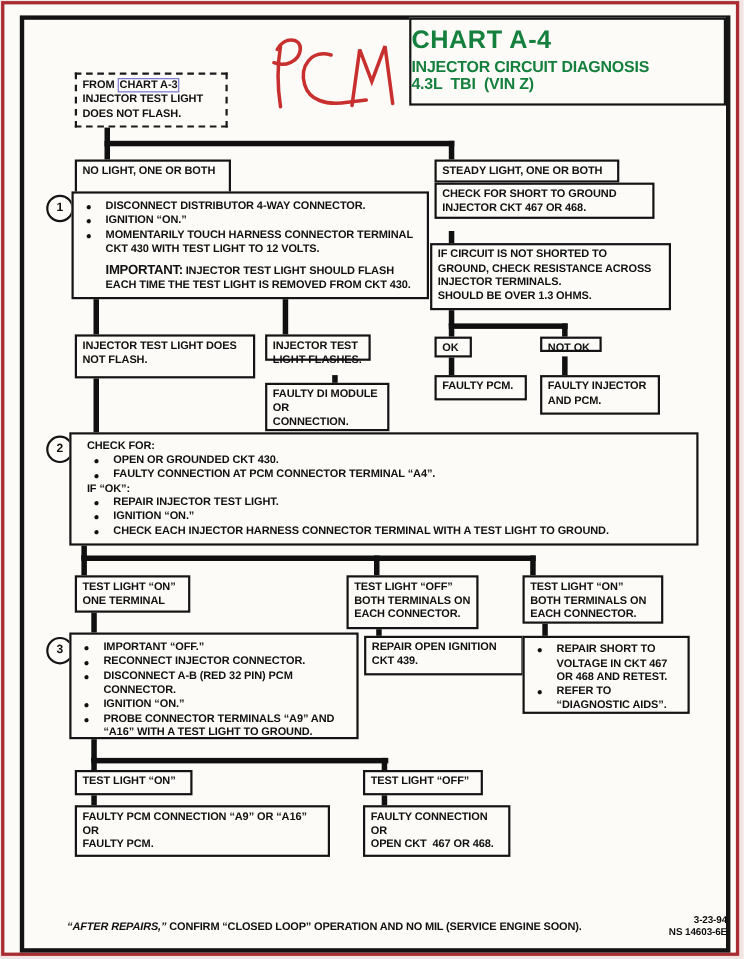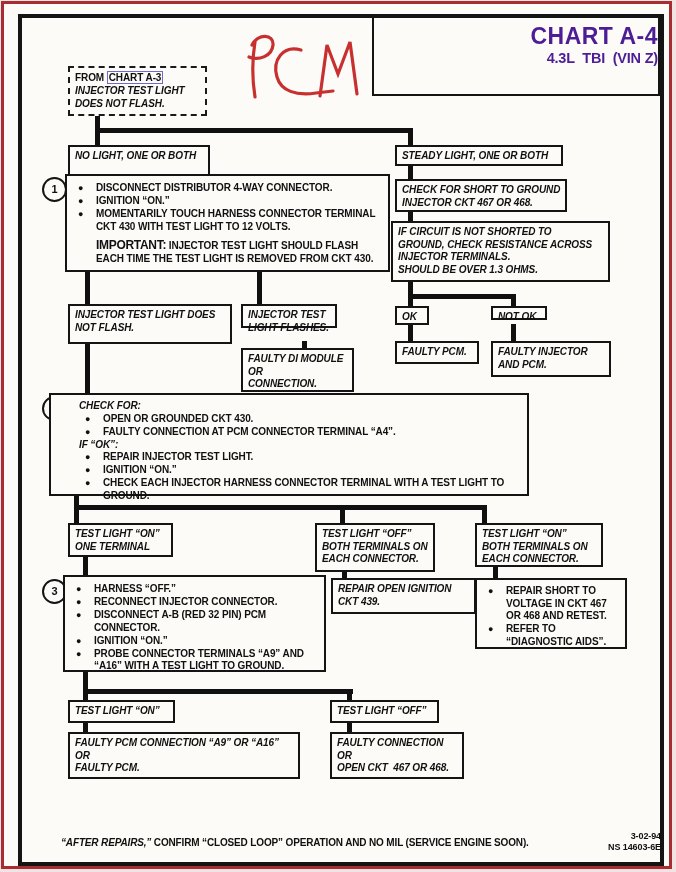--- a/index.html
+++ b/index.html
@@ -16,34 +16,34 @@
     border:3px solid #a82c31;
   }
   .frame{
     position:absolute;left:14px;top:10px;width:638px;height:844px;
     border:4px solid #141414;
     background:transparent;
   }
   .titlebox{
     position:absolute;left:368px;top:12px;width:284px;height:76px;
     border:2px solid #141414;background:#fcfbf8;
-    text-align:right;color:#4c1d95;
+    text-align:left;color:#15803d;
   }
   .titlebox .t1{font-size:23px;font-weight:bold;margin-top:5px;letter-spacing:0.5px;}
   .titlebox .t2{font-size:14.5px;font-weight:bold;margin-top:3px;letter-spacing:-0.2px;}
   .titlebox .t3{font-size:14.5px;font-weight:bold;white-space:pre;letter-spacing:-0.2px;}
   .ln{position:absolute;background:#101010;}
   .node{
     position:absolute;border:2px solid #141414;background:#fcfbf8;
     color:#101010;font-size:10px;font-weight:bold;line-height:12.5px;
     padding:3px 5px;letter-spacing:-0.1px;box-sizing:border-box;
   }
   .heavy{border-width:2.5px;}
   .dashedbox{border:2px dashed #1a1a1a;}
-  .lr{white-space:pre;font-style:italic;}
+  .lr{white-space:pre;}
   .link{border:1px solid #6b6bcd;padding:0 1px;}
   ul.bl{list-style:none;margin:0;padding:0;}
   ul.bl li{display:flex;margin:0 0 0.5px 0;}
   ul.bl li .b{width:9px;margin:0 9px 0 6px;flex:0 0 auto;font-size:9px;}
   ul.bl li .bt{flex:1 1 auto;}
   .imp{margin:6px 0 15px 24px;}
   .implabel{font-size:12px;letter-spacing:-0.3px;}
   .stepcircle{
     position:absolute;width:21px;height:21px;border:2px solid #141414;
     border-radius:50%;background:#fcfbf8;color:#101010;
@@ -62,20 +62,21 @@
   }
 </style>
 </head>
 <body>
 
 <div class="paper">
   <div class="frame"></div>
 
   <div class="titlebox">
     <div class="t1">CHART A-4</div>
+    <div class="t2">INJECTOR CIRCUIT DIAGNOSIS</div>
     <div class="t3">4.3L  TBI  (VIN Z)</div>
   </div>
 
   <svg class="hw" width="155" height="80" viewBox="0 0 155 80">
     <g fill="none" stroke="#c41e1e" stroke-width="3.2" stroke-linecap="round" opacity="0.92">
       <path d="M27,16 C24,34 24,52 27,71"></path>
       <path d="M24,19 C30,7 46,8 45,19 C44,30 31,35 21,31"></path>
       <path d="M73,24 C55,19 44,34 49,51 C53,65 68,70 88,67 L105,65"></path>
       <path d="M92,70 L99,19 L110,48 L122,16 L129,68"></path>
     </g>
@@ -137,60 +138,60 @@
           <span class="bt">IGNITION “ON.”</span>
         </li>
       <li>
           <span class="b">●</span>
           <span class="bt">MOMENTARILY TOUCH HARNESS CONNECTOR TERMINAL CKT 430 WITH TEST LIGHT TO 12 VOLTS.</span>
         </li>
     </ul>
     <div class="imp"><span class="implabel">IMPORTANT:</span><span>  INJECTOR TEST LIGHT SHOULD FLASH EACH TIME THE TEST LIGHT IS REMOVED FROM CKT 430.</span></div>
   </div>
 
-  <div class="node" style="left:391px;top:175px;width:172px;height:33px">
+  <div class="node" style="left:391px;top:162px;width:200px;height:33px">
     <div class="lr">CHECK FOR SHORT TO GROUND</div>
     <div class="lr">INJECTOR CKT 467 OR 468.</div>
   </div>
   <div class="node" style="left:387px;top:217px;width:219px;height:61px">
     <div class="lr">IF CIRCUIT IS NOT SHORTED TO</div>
     <div class="lr">GROUND, CHECK RESISTANCE ACROSS</div>
     <div class="lr">INJECTOR TERMINALS.</div>
     <div class="lr">SHOULD BE OVER 1.3 OHMS.</div>
   </div>
   <div class="node" style="left:391px;top:302px;width:34px;height:19px">
     <div class="lr">OK</div>
   </div>
   <div class="node" style="left:487px;top:302px;width:56px;height:14px">
     <div class="lr">NOT OK</div>
   </div>
   <div class="node" style="left:391px;top:337px;width:84px;height:23px">
     <div class="lr">FAULTY PCM.</div>
   </div>
-  <div class="node" style="left:487px;top:337px;width:120px;height:36px">
+  <div class="node" style="left:487px;top:337px;width:109px;height:36px">
     <div class="lr">FAULTY INJECTOR</div>
     <div class="lr">AND PCM.</div>
   </div>
 
   <div class="node" style="left:64px;top:300px;width:164px;height:40px">
     <div class="lr">INJECTOR TEST LIGHT DOES</div>
     <div class="lr">NOT FLASH.</div>
   </div>
   <div class="node" style="left:237px;top:300px;width:96px;height:24px">
     <div class="lr">INJECTOR TEST</div>
     <div class="lr">LIGHT FLASHES.</div>
   </div>
   <div class="node" style="left:237px;top:344px;width:113px;height:44px">
     <div class="lr">FAULTY DI MODULE</div>
     <div class="lr">OR</div>
     <div class="lr">CONNECTION.</div>
   </div>
 
   <div class="stepcircle" style="left:38px;top:392px"><span>2</span></div>
-  <div class="node heavy" style="left:45px;top:389px;width:480px;height:103px;padding-top:5px;padding-left:28px">
+  <div class="node heavy" style="left:59px;top:389px;width:572px;height:103px;padding-top:5px;padding-left:14px">
     <div class="lr">CHECK FOR:</div>
     <ul class="bl">
       <li>
           <span class="b">●</span>
           <span class="bt">OPEN OR GROUNDED CKT 430.</span>
         </li>
       <li>
           <span class="b">●</span>
           <span class="bt">FAULTY CONNECTION AT PCM CONNECTOR TERMINAL “A4”.</span>
         </li>
@@ -225,21 +226,21 @@
     <div class="lr">TEST LIGHT “ON”</div>
     <div class="lr">BOTH TERMINALS ON</div>
     <div class="lr">EACH CONNECTOR.</div>
   </div>
 
   <div class="stepcircle" style="left:38px;top:575px"><span>3</span></div>
   <div class="node heavy" style="left:59px;top:571px;width:263px;height:97px;padding-top:6px">
     <ul class="bl">
       <li>
           <span class="b">●</span>
-          <span class="bt">HARNESS “OFF.”</span>
+          <span class="bt">IMPORTANT “OFF.”</span>
         </li>
       <li>
           <span class="b">●</span>
           <span class="bt">RECONNECT INJECTOR CONNECTOR.</span>
         </li>
       <li>
           <span class="b">●</span>
           <span class="bt">DISCONNECT A-B (RED 32 PIN) PCM CONNECTOR.</span>
         </li>
       <li>
@@ -282,16 +283,16 @@
     <div class="lr">FAULTY PCM.</div>
   </div>
   <div class="node" style="left:326px;top:728px;width:134px;height:47px">
     <div class="lr">FAULTY CONNECTION</div>
     <div class="lr">OR</div>
     <div class="lr">OPEN CKT  467 OR 468.</div>
   </div>
 
   <div class="footnote"><span class="em">“AFTER REPAIRS,”</span><span> CONFIRM “CLOSED LOOP” OPERATION AND NO MIL (SERVICE ENGINE SOON).</span></div>
   <div class="docid">
-    <div>3-02-94</div>
+    <div>3-23-94</div>
     <div>NS 14603-6E</div>
   </div>
 </div>
 
 </body></html>

